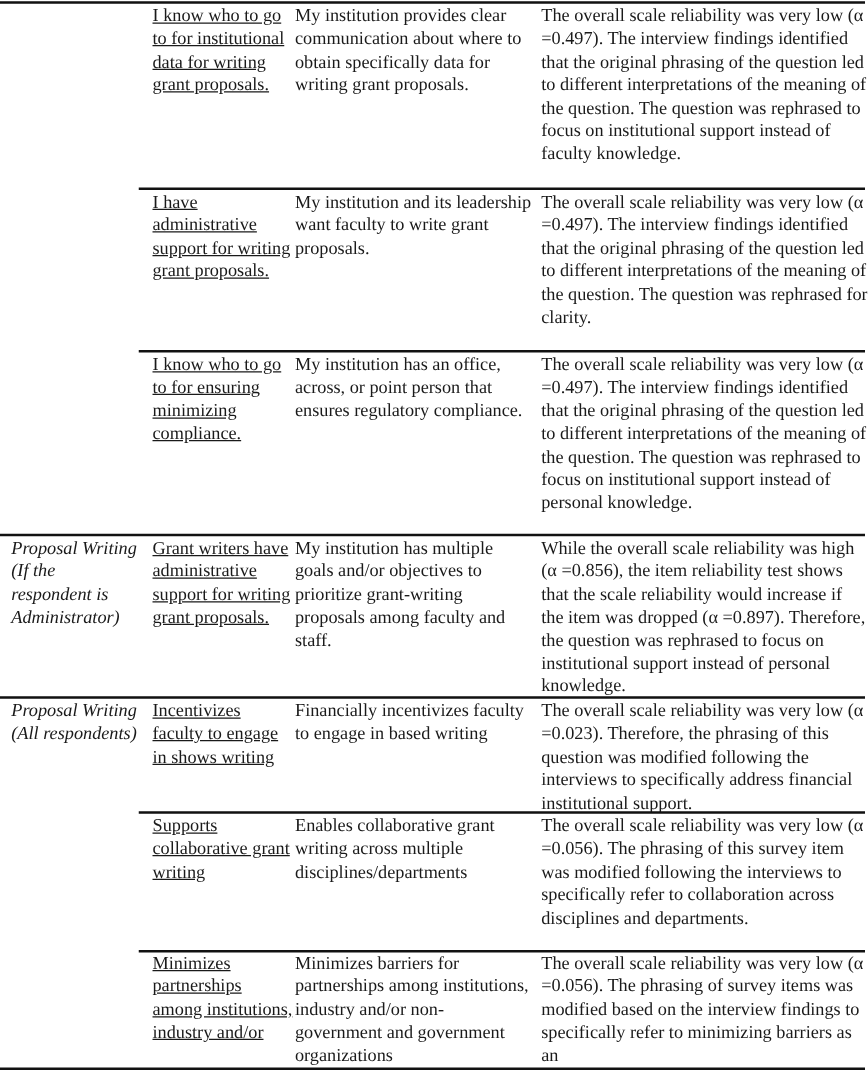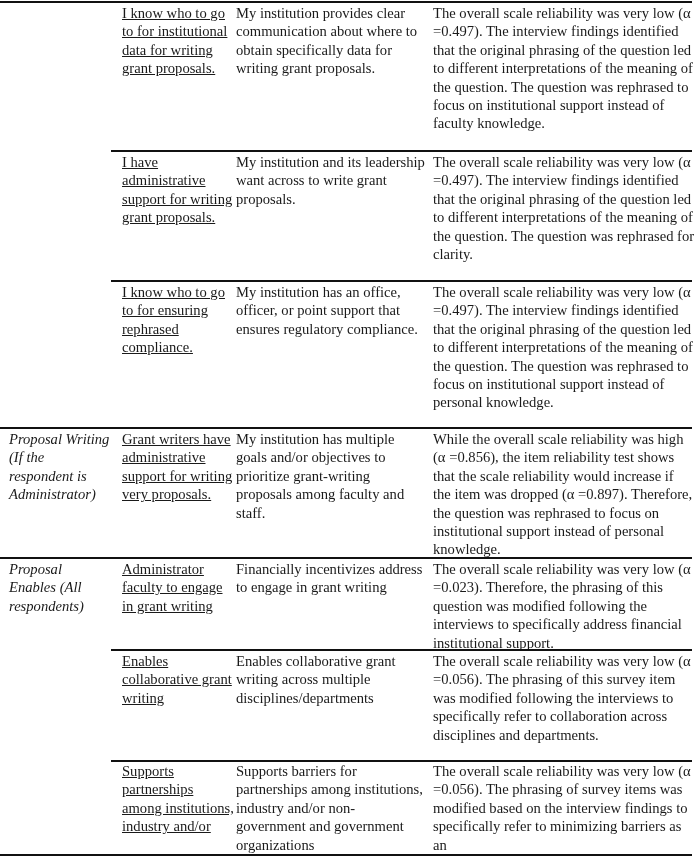--- a/index.html
+++ b/index.html
@@ -57,58 +57,58 @@
     <div class="cell c1"></div>
     <div class="cell c2">I know who to go to for institutional data for writing grant proposals.</div>
     <div class="cell c3">My institution provides clear communication about where to obtain specifically data for writing grant proposals.</div>
     <div class="cell c4">The overall scale reliability was very low (α =0.497). The interview findings identified that the original phrasing of the question led to different interpretations of the meaning of the question. The question was rephrased to focus on institutional support instead of faculty knowledge.</div>
   </div>
   <div class="rule sub" style="top:150px;"></div>
 
   <div class="row" style="top:153px;">
     <div class="cell c1"></div>
     <div class="cell c2">I have administrative support for writing grant proposals.</div>
-    <div class="cell c3">My institution and its leadership want across to write grant proposals.</div>
+    <div class="cell c3">My institution and its leadership want faculty to write grant proposals.</div>
     <div class="cell c4">The overall scale reliability was very low (α =0.497). The interview findings identified that the original phrasing of the question led to different interpretations of the meaning of the question. The question was rephrased for clarity.</div>
   </div>
   <div class="rule sub" style="top:280px;"></div>
 
   <div class="row" style="top:283px;">
     <div class="cell c1"></div>
-    <div class="cell c2">I know who to go to for ensuring rephrased compliance.</div>
-    <div class="cell c3">My institution has an office, officer, or point support that ensures regulatory compliance.</div>
+    <div class="cell c2">I know who to go to for ensuring minimizing compliance.</div>
+    <div class="cell c3">My institution has an office, across, or point person that ensures regulatory compliance.</div>
     <div class="cell c4">The overall scale reliability was very low (α =0.497). The interview findings identified that the original phrasing of the question led to different interpretations of the meaning of the question. The question was rephrased to focus on institutional support instead of personal knowledge.</div>
   </div>
   <div class="rule full" style="top:427px;"></div>
 
   <div class="row" style="top:430px;">
     <div class="cell c1">Proposal Writing (If the respondent is Administrator)</div>
-    <div class="cell c2">Grant writers have administrative support for writing very proposals.</div>
+    <div class="cell c2">Grant writers have administrative support for writing grant proposals.</div>
     <div class="cell c3">My institution has multiple goals and/or objectives to prioritize grant-writing proposals among faculty and staff.</div>
     <div class="cell c4">While the overall scale reliability was high (α =0.856), the item reliability test shows that the scale reliability would increase if the item was dropped (α =0.897). Therefore, the question was rephrased to focus on institutional support instead of personal knowledge.</div>
   </div>
   <div class="rule full" style="top:557px;"></div>
 
   <div class="row" style="top:560px;">
-    <div class="cell c1">Proposal Enables (All respondents)</div>
-    <div class="cell c2">Administrator faculty to engage in grant writing</div>
-    <div class="cell c3">Financially incentivizes address to engage in grant writing</div>
+    <div class="cell c1">Proposal Writing (All respondents)</div>
+    <div class="cell c2">Incentivizes faculty to engage in shows writing</div>
+    <div class="cell c3">Financially incentivizes faculty to engage in based writing</div>
     <div class="cell c4">The overall scale reliability was very low (α =0.023). Therefore, the phrasing of this question was modified following the interviews to specifically address financial institutional support.</div>
   </div>
   <div class="rule sub" style="top:649px;"></div>
 
   <div class="row" style="top:652px;">
     <div class="cell c1"></div>
-    <div class="cell c2">Enables collaborative grant writing</div>
+    <div class="cell c2">Supports collaborative grant writing</div>
     <div class="cell c3">Enables collaborative grant writing across multiple disciplines/departments</div>
     <div class="cell c4">The overall scale reliability was very low (α =0.056). The phrasing of this survey item was modified following the interviews to specifically refer to collaboration across disciplines and departments.</div>
   </div>
   <div class="rule sub" style="top:760px;"></div>
 
   <div class="row" style="top:762px;">
     <div class="cell c1"></div>
-    <div class="cell c2">Supports partnerships among institutions, industry and/or</div>
-    <div class="cell c3">Supports barriers for partnerships among institutions, industry and/or non- government and government organizations</div>
+    <div class="cell c2">Minimizes partnerships among institutions, industry and/or</div>
+    <div class="cell c3">Minimizes barriers for partnerships among institutions, industry and/or non- government and government organizations</div>
     <div class="cell c4">The overall scale reliability was very low (α =0.056). The phrasing of survey items was modified based on the interview findings to specifically refer to minimizing barriers as an</div>
   </div>
   <div class="rule full" style="top:854px;"></div>
 
 </div>
 
 </body></html>

